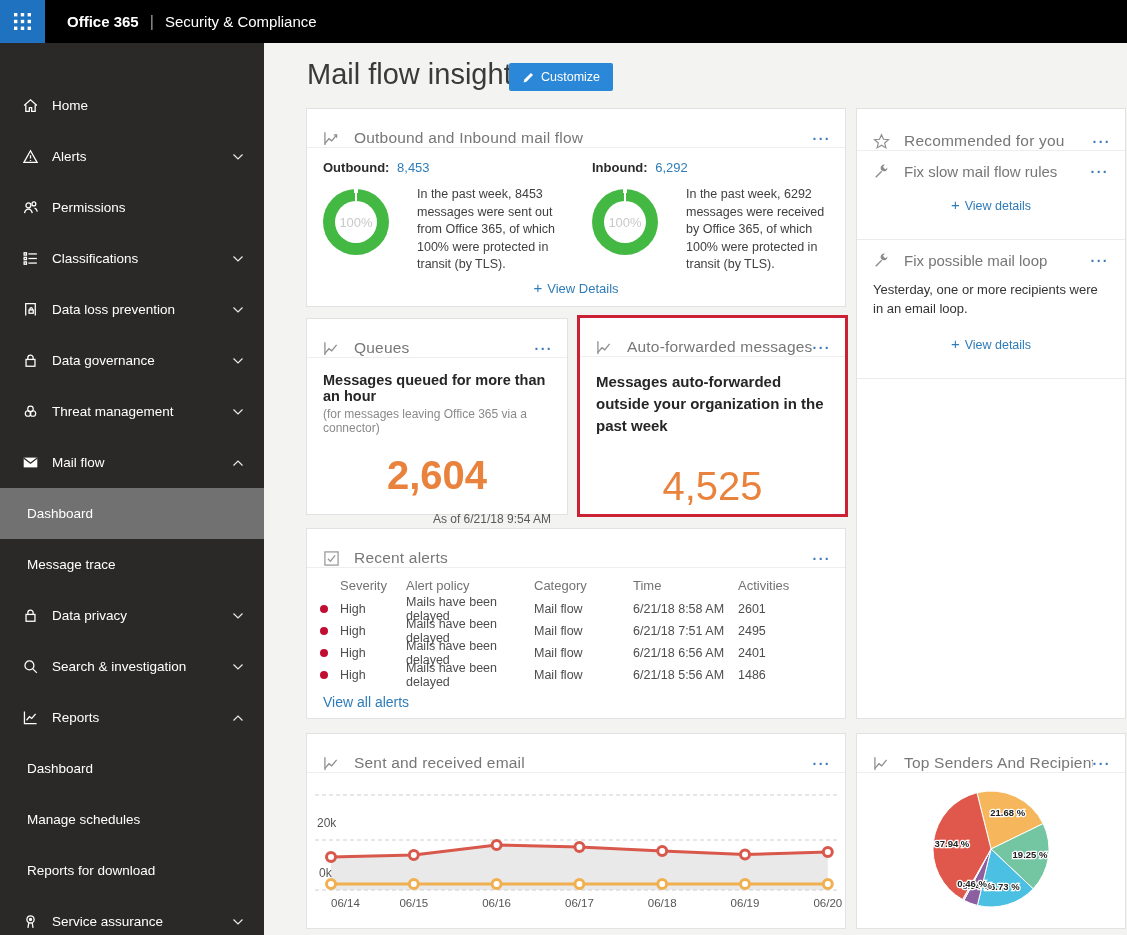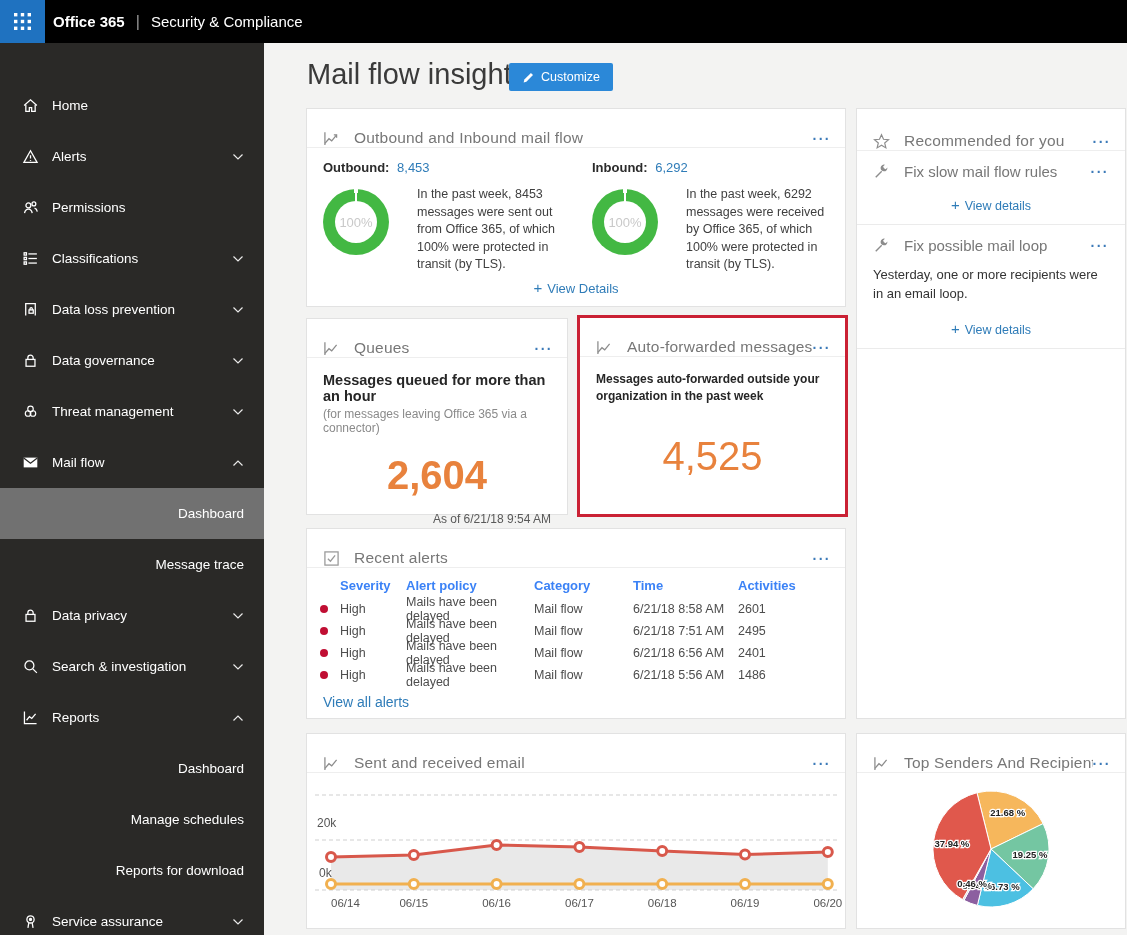--- a/index.html
+++ b/index.html
@@ -4,33 +4,33 @@
 <style>
   * { margin:0; padding:0; box-sizing:border-box; }
   html,body { width:1127px; height:935px; overflow:hidden;
     font-family:"Liberation Sans","DejaVu Sans",sans-serif; background:#f3f3f2; }
 
   
   .topbar { position:absolute; left:0; top:0; width:1127px; height:43px; background:#000;
     display:flex; align-items:center; z-index:30; }
   .waffle { width:45px; height:43px; background:#1f72c0; display:flex; align-items:center;
     justify-content:center; cursor:pointer; }
-  .brand { color:#fff; font-size:15px; font-weight:700; margin-left:8px; }
+  .brand { color:#fff; font-size:15px; font-weight:700; margin-left:22px; }
   .tb-div { color:#9a9a9a; font-size:16px; font-weight:300; margin:0 11px; }
   .appname { color:#fff; font-size:15px; font-weight:400; }
 
   
   .sidebar { position:absolute; left:0; top:43px; width:264px; height:892px;
     background:#2a2927; padding-top:37px; overflow:hidden; z-index:20; }
   .nav-item { height:51px; display:flex; align-items:center; padding:0 20px 0 22px;
     color:#fff; font-size:13.5px; cursor:pointer; }
   .nav-item .ic { width:17px; height:17px; margin-right:13px; flex:0 0 17px; display:flex; align-items:center; }
   .nav-item .lbl { flex:1; }
   .nav-item .chev { width:12px; height:8px; opacity:.9; }
-  .nav-item.sub { padding-left:44px;text-align:right; }
+  .nav-item.sub { padding-left:27px; }
   .nav-item.selected { background:#717171; }
 
   
   .content { position:absolute; left:264px; top:43px; width:863px; height:892px; background:#f3f3f2; }
   .page-title { position:absolute; left:43px; top:15px; font-size:29px; font-weight:300; color:#3a3a3a; }
   .customize-btn { position:absolute; left:245px; top:20px; height:28px; background:#2b88d8; color:#fff;
     border:none; border-radius:2px; font-size:12.5px; font-family:inherit; padding:0 13px;
     display:flex; align-items:center; gap:6px; cursor:pointer; }
 
   .card { position:absolute; background:#fff; border:1px solid #e2e2e2; }
@@ -60,34 +60,34 @@
 
   
   .q-body { padding:14px 16px 0 16px; }
   .q-heading { font-size:14.5px; font-weight:700; color:#262626; }
   .q-note { font-size:12px; color:#8a8a8a; margin-top:3px; }
   .big-num { font-size:40px; font-weight:300; color:#e8823d; text-align:center; }
   .q-asof { font-size:12px; color:#595959; text-align:right; margin-top:14px; }
   .q-refresh { font-size:12.5px; color:#2f7cb8; text-align:right; margin-top:2px; cursor:pointer;
     display:flex; align-items:center; justify-content:flex-end; gap:4px; }
   .af-card { border:3px solid #ca2134; }
-  .af-desc { font-size:12px; font-weight:700; color:#262626; line-height:1.45; }
+  .af-desc { font-size:15px; font-weight:700; color:#262626; line-height:1.45; }
 
   
   .ra-table { margin-top:5px; font-size:12.5px; color:#4d4d4d; }
   .ra-row { display:flex; align-items:center; height:22px; }
-  .ra-row.hd { height:25px; font-size:13px; font-weight:700; color:#3b82f6; }
+  .ra-row.hd { height:25px; font-size:13px; font-weight:400; color:#737373; }
   .c-dot { width:33px; display:flex; justify-content:center; }
   .c-sev { width:66px; } .c-pol { width:128px; } .c-cat { width:99px; }
   .c-time { width:105px; } .c-act { flex:1; }
   .sev-dot { width:8px; height:8px; border-radius:50%; background:#c00e33; }
   .ra-viewall { color:#2f7cb8; font-size:14px; margin:8px 0 0 16px; cursor:pointer; }
 
   
-  .rec-sec { border-bottom:1px solid #ebebeb; padding:12px 16px 11px 16px; }
+  .rec-sec { border-bottom:1px solid #ebebeb; padding:12px 16px 26px 16px; }
   .rec-title-row { display:flex; align-items:center; margin-bottom:12px; }
   .rec-title-row .hic { width:17px; height:17px; margin-right:14px; }
   .rec-title-row .rtitle { flex:1; font-size:15px; color:#777; white-space:nowrap; overflow:hidden; }
   .rec-desc { font-size:13px; color:#333; line-height:1.45; }
   .rec-view { margin-top:16px; font-size:12.5px; }
 
   svg { display:block; }
   .chart-svg text { font-family:"Liberation Sans","DejaVu Sans",sans-serif; }
 </style>
 </head>

